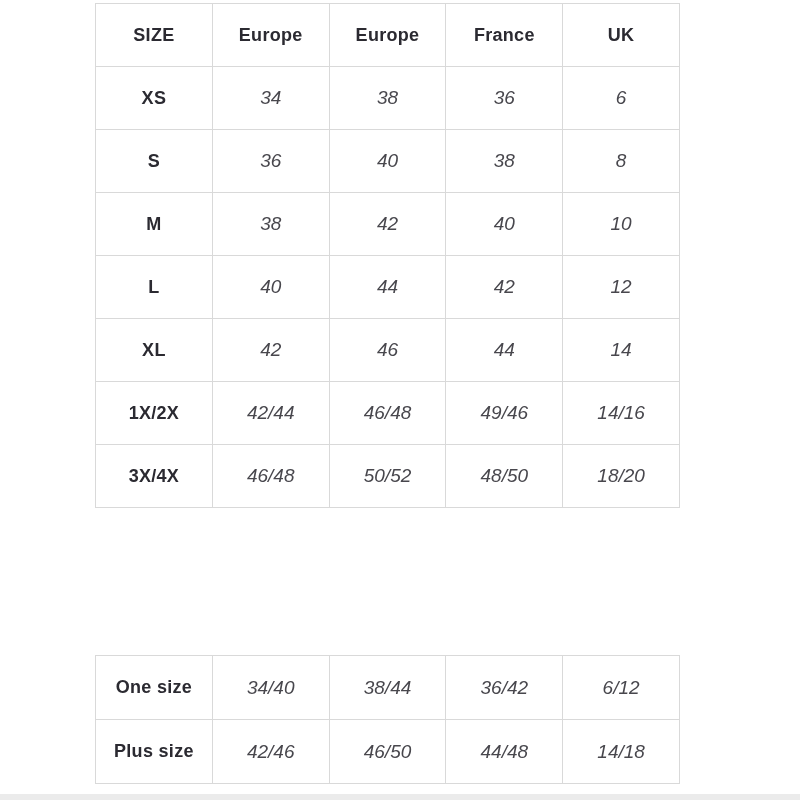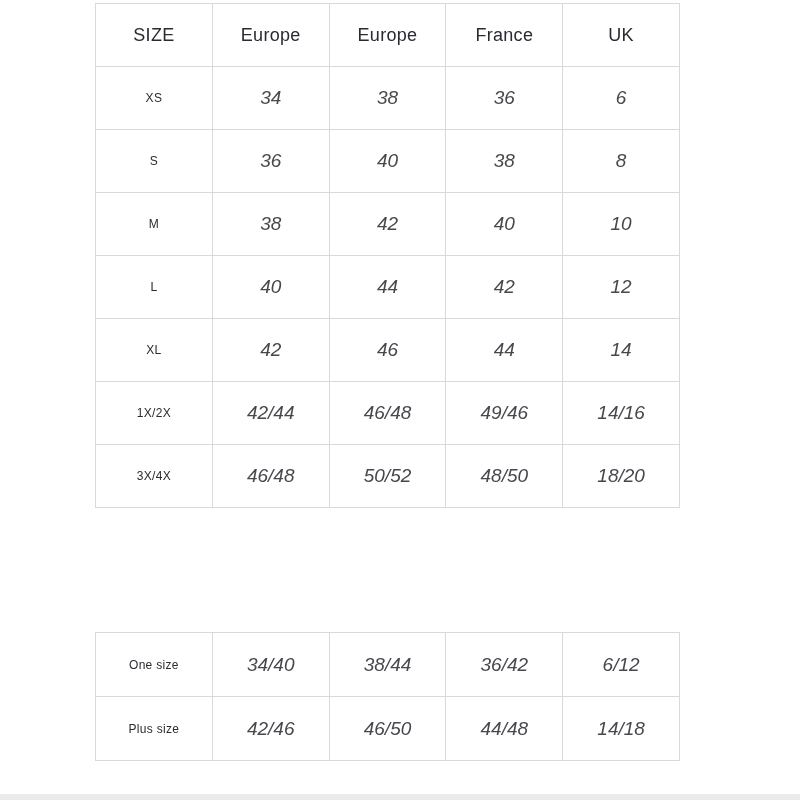--- a/index.html
+++ b/index.html
@@ -13,41 +13,41 @@
     overflow: hidden;
   }
   .size-table {
     border-collapse: collapse;
     table-layout: fixed;
     position: absolute;
     left: 95px;
     width: 585px;
   }
   .main-table  { top: 3px; }
-  .extra-table { top: 632px; }
+  .extra-table { top: 655px; }
   .size-table th,
   .size-table td {
     border: 1px solid #d9d9d9;
     text-align: center;
     vertical-align: middle;
     padding: 0;
     width: 20%;
     background: #ffffff;
   }
   .main-table tr  { height: 63px; }
   .extra-table tr { height: 64px; }
   .size-table th {
-    font-weight: 400;
+    font-weight: 700;
     font-size: 18px;
     color: #2b2a31;
     letter-spacing: 0.3px;
   }
   td.size-cell {
-    font-weight: 400;
-    font-size: 12px;
+    font-weight: 700;
+    font-size: 18px;
     color: #2b2a31;
     letter-spacing: 0.3px;
   }
   td.val-cell {
     font-weight: 400;
     font-size: 19px;
     color: #48474d;
     font-style: italic;
   }
   .bottom-bar {

